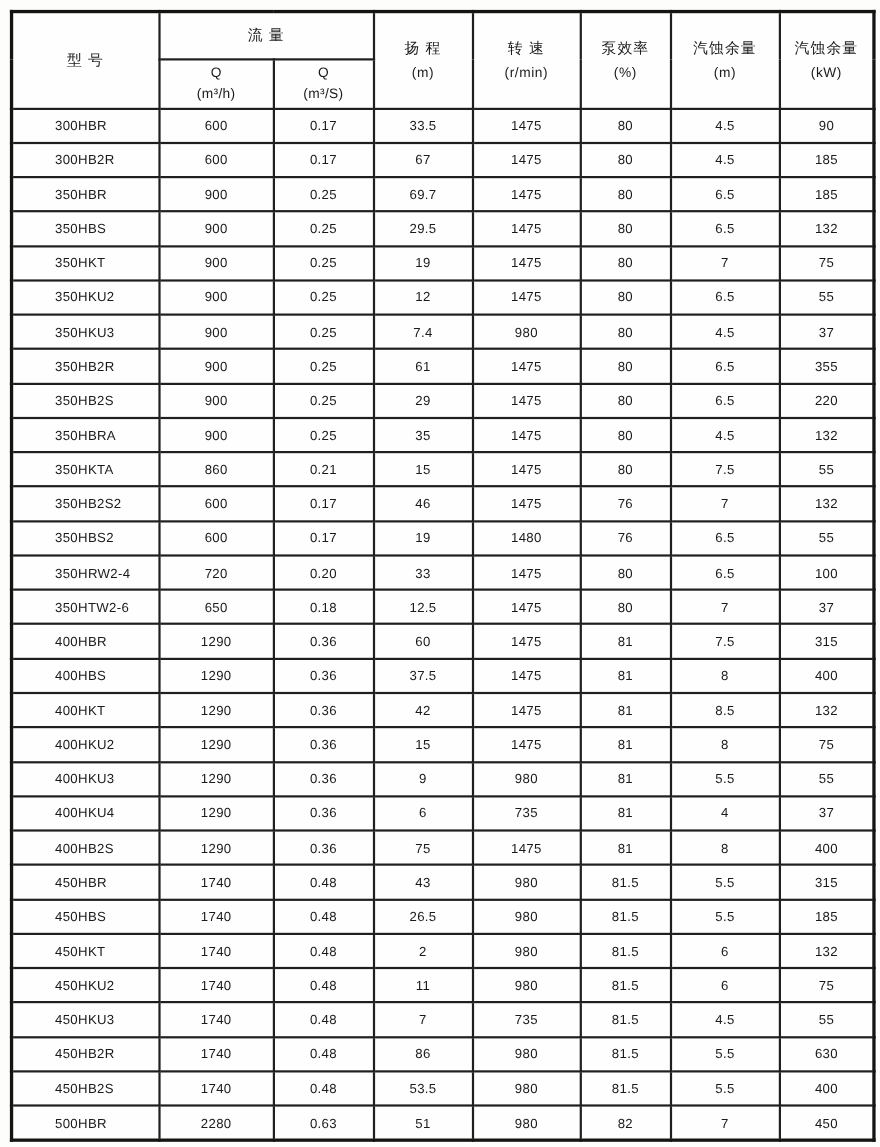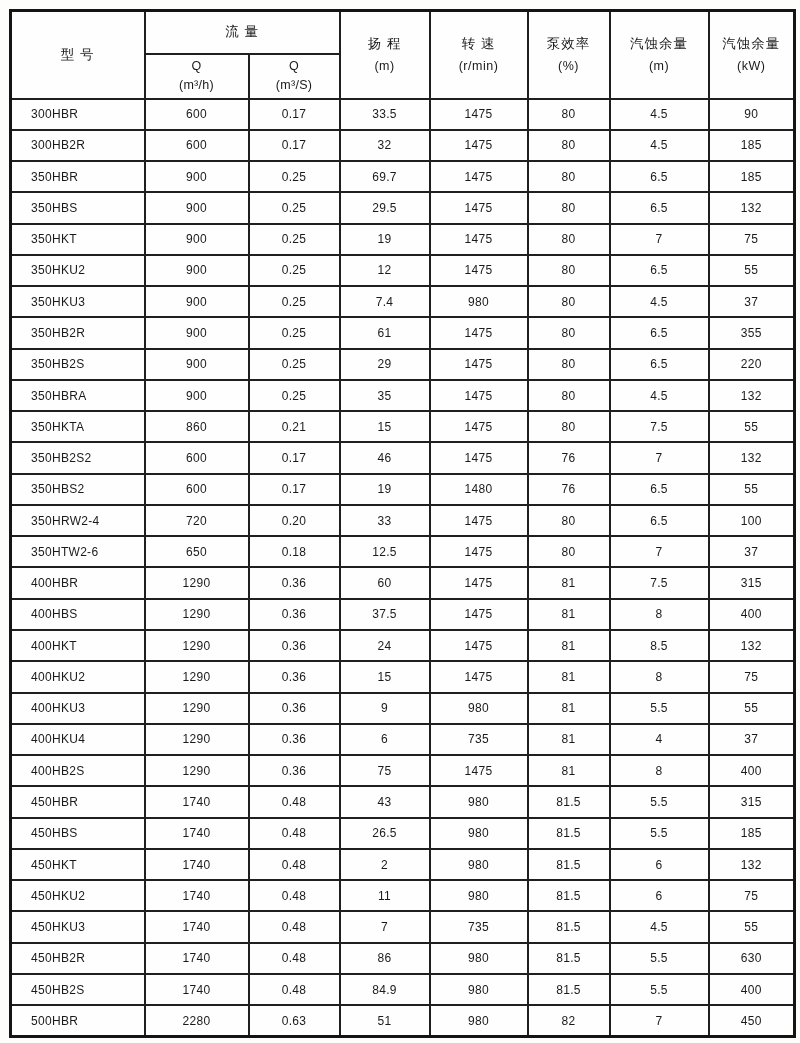--- a/index.html
+++ b/index.html
@@ -40,21 +40,21 @@
     letter-spacing: 1px;
   }
   .spec td {
     font-size: 12px;
     text-align: center;
     vertical-align: middle;
     letter-spacing: 0.3px;
   }
   .spec td.model-cell {
     text-align: left;
-    padding-left: 19px;
+    padding-left: 38px;
   }
   .hdr-line { display: block; line-height: 22px; letter-spacing: 1px; }
   .hdr-unit { display: block; line-height: 22px; font-size: 12.5px; letter-spacing: 0.5px; }
   .sub-line { display: block; line-height: 19px; font-size: 12.5px; letter-spacing: 0.3px; }
 </style>
 </head>
 <body>
 
 <div class="page">
   <table class="spec">
@@ -116,21 +116,21 @@
           <td>33.5</td>
           <td>1475</td>
           <td>80</td>
           <td>4.5</td>
           <td>90</td>
         </tr>
         <tr>
           <td class="model-cell">300HB2R</td>
           <td>600</td>
           <td>0.17</td>
-          <td>32</td>
+          <td>67</td>
           <td>1475</td>
           <td>80</td>
           <td>4.5</td>
           <td>185</td>
         </tr>
         <tr>
           <td class="model-cell">350HBR</td>
           <td>900</td>
           <td>0.25</td>
           <td>69.7</td>
@@ -276,21 +276,21 @@
           <td>37.5</td>
           <td>1475</td>
           <td>81</td>
           <td>8</td>
           <td>400</td>
         </tr>
         <tr>
           <td class="model-cell">400HKT</td>
           <td>1290</td>
           <td>0.36</td>
-          <td>24</td>
+          <td>42</td>
           <td>1475</td>
           <td>81</td>
           <td>8.5</td>
           <td>132</td>
         </tr>
         <tr>
           <td class="model-cell">400HKU2</td>
           <td>1290</td>
           <td>0.36</td>
           <td>15</td>
@@ -386,21 +386,21 @@
           <td>86</td>
           <td>980</td>
           <td>81.5</td>
           <td>5.5</td>
           <td>630</td>
         </tr>
         <tr>
           <td class="model-cell">450HB2S</td>
           <td>1740</td>
           <td>0.48</td>
-          <td>84.9</td>
+          <td>53.5</td>
           <td>980</td>
           <td>81.5</td>
           <td>5.5</td>
           <td>400</td>
         </tr>
         <tr>
           <td class="model-cell">500HBR</td>
           <td>2280</td>
           <td>0.63</td>
           <td>51</td>

